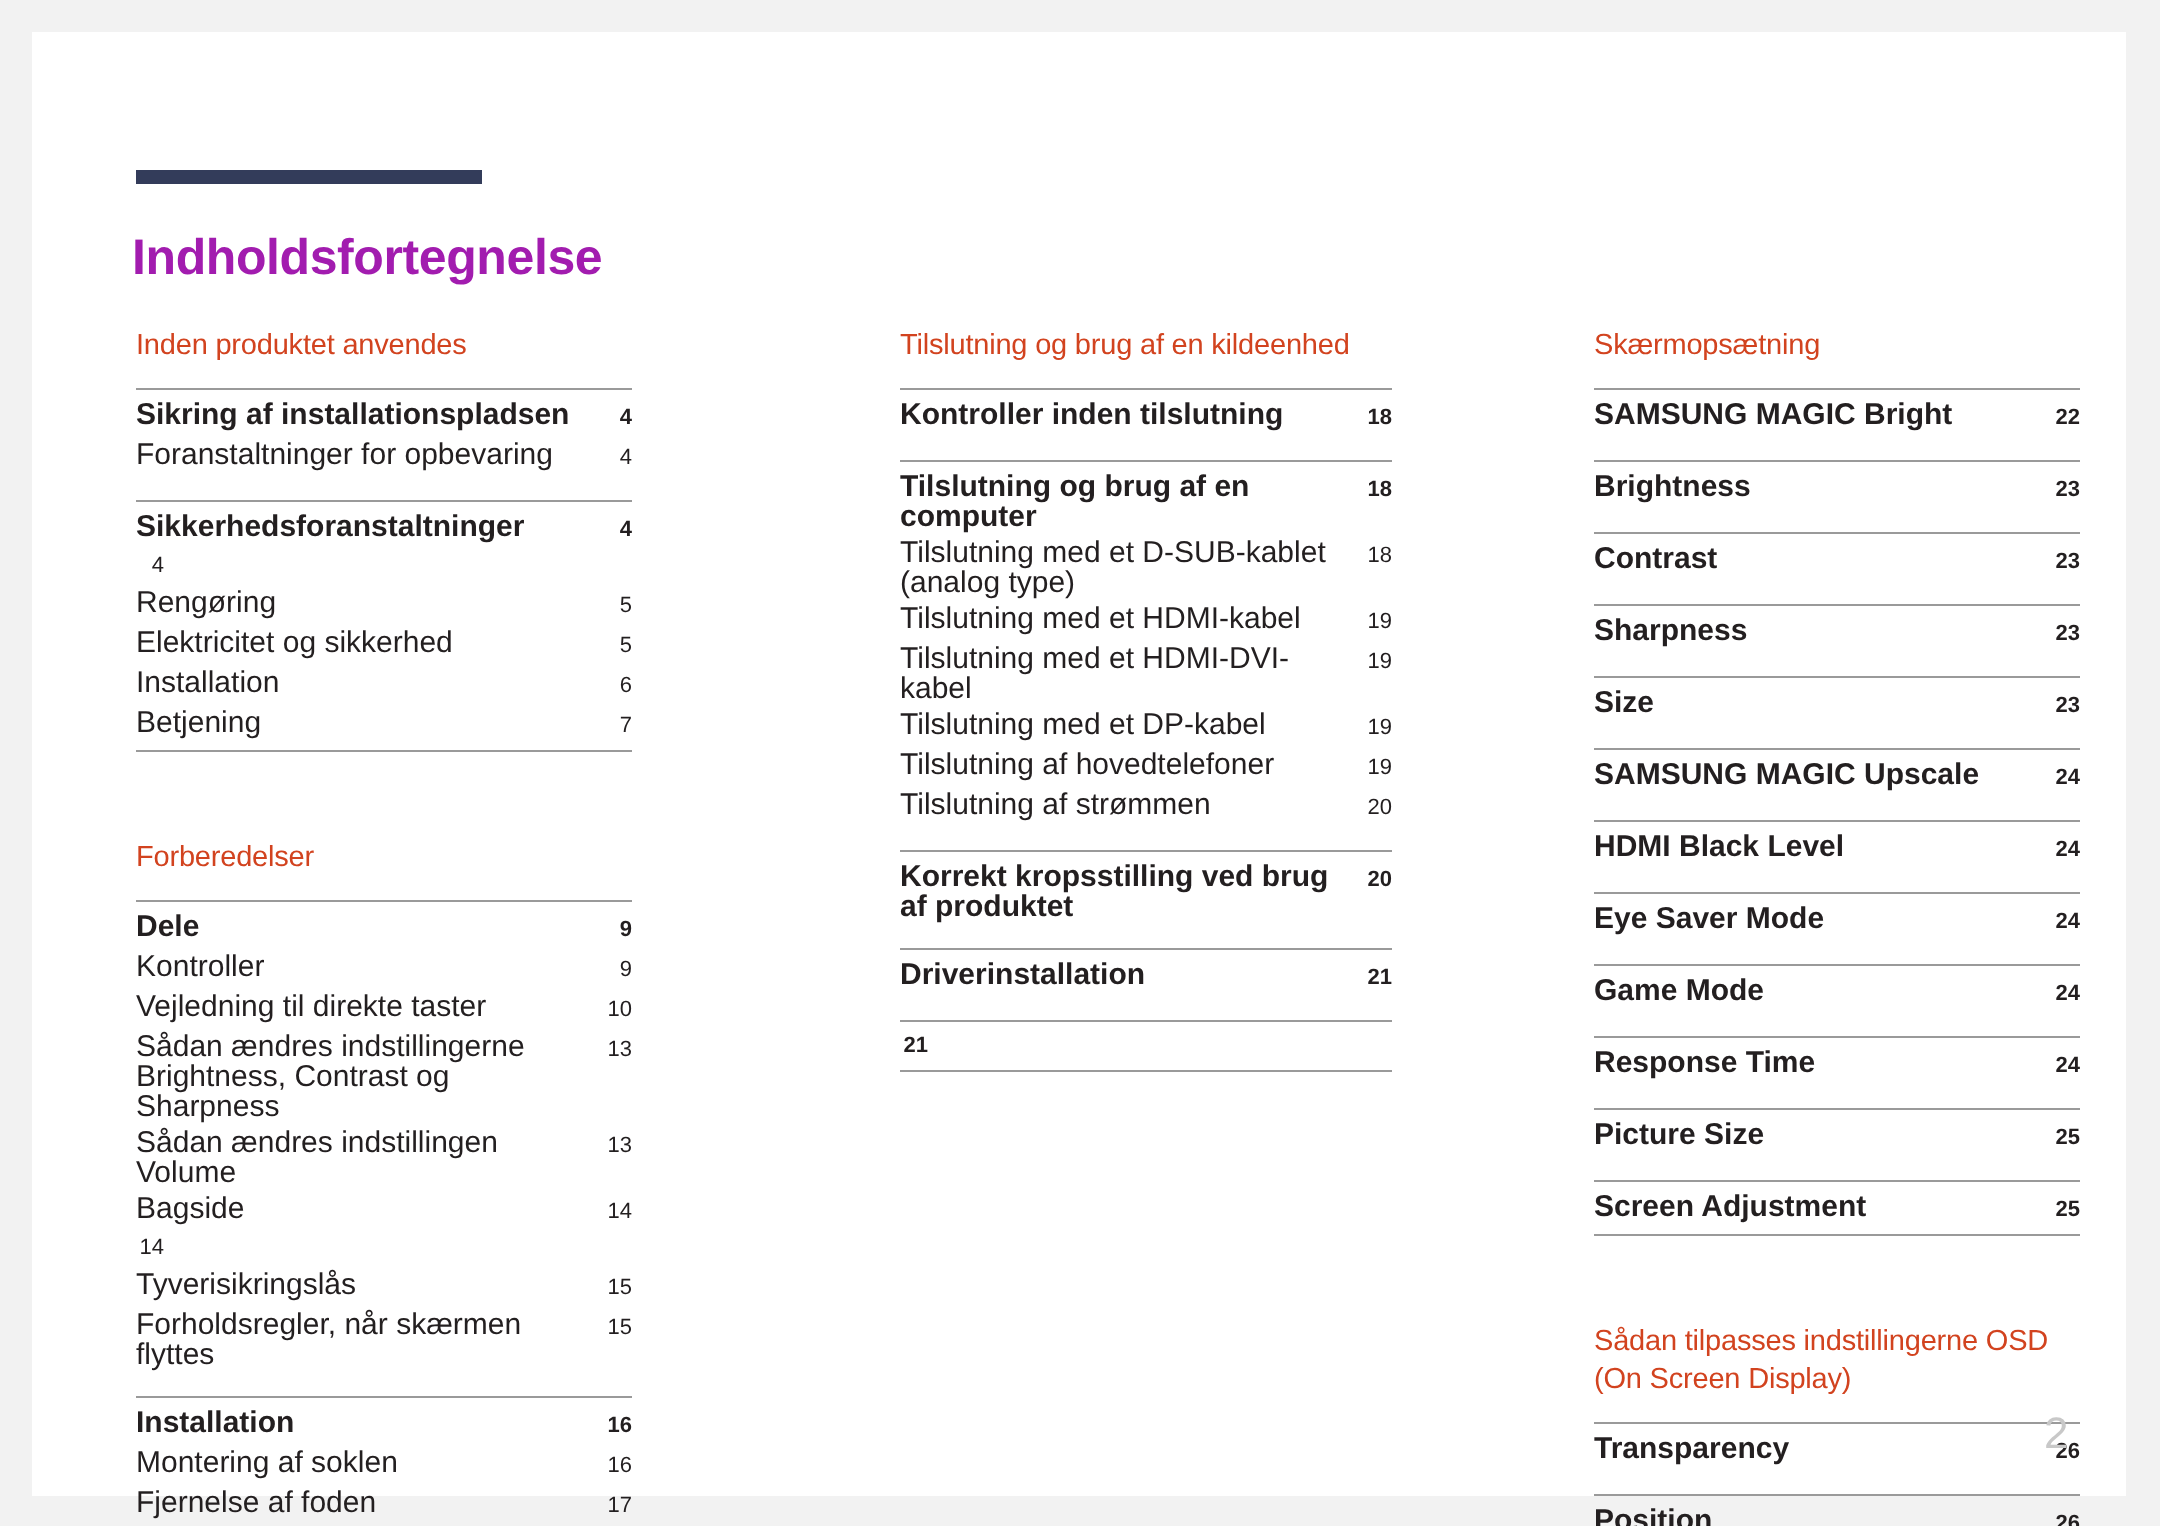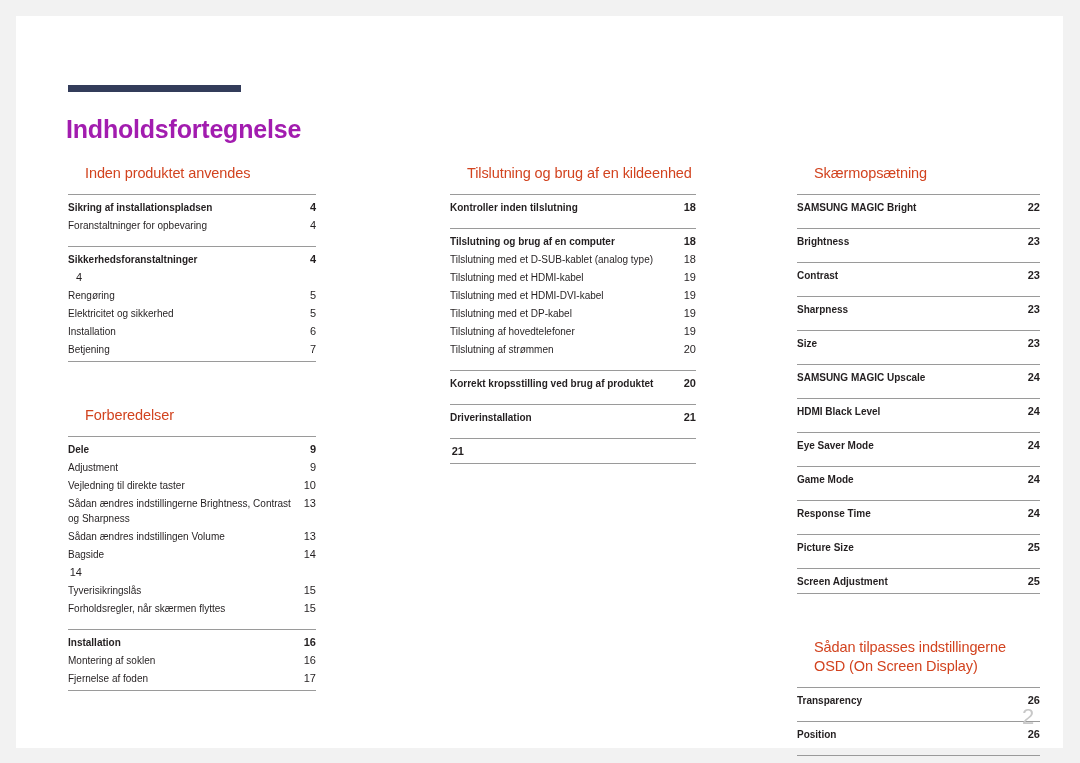--- a/index.html
+++ b/index.html
@@ -53,21 +53,21 @@
   #col-2 { left: 434px; width: 246px; }
   #col-3 { left: 781px; width: 243px; }
 
   .section { margin-bottom: 0; }
 
   .section-heading {
     color: #d2431f;
     font-size: 14.5px;
     font-weight: normal;
     line-height: 19px;
-    margin: 0 0 11px 17px;
+    margin: 0 0 11px 0;
     letter-spacing: -0.1px;
   }
 
   .toc-list {
     list-style: none;
     margin: 0;
     padding: 0;
   }
 
   .toc-row {
@@ -77,21 +77,21 @@
     padding: 2px 0 1px 0;
     line-height: 15px;
   }
   .toc-row.has-rule {
     border-top: 1px solid #9a9a9a;
     padding-top: 5px;
     margin-top: 3px;
   }
 
   .toc-label {
-    font-size: 10px;
+    font-size: 15px;
     color: #231f20;
     padding-right: 8px;
     flex: 1 1 auto;
   }
   .toc-page {
     font-size: 11px;
     color: #231f20;
     flex: 0 0 auto;
     text-align: right;
     min-width: 14px;
@@ -176,21 +176,21 @@
       </div>
       <div class="section-gap"></div>
       <div class="section">
         <div class="section-heading">Forberedelser</div>
         <ul class="toc-list">
           <li class="toc-row lvl-main has-rule">
             <span class="toc-label">Dele</span>
             <span class="toc-page">9</span>
           </li>
           <li class="toc-row lvl-sub">
-            <span class="toc-label">Adjustment</span>
+            <span class="toc-label">Kontroller</span>
             <span class="toc-page">9</span>
           </li>
           <li class="toc-row lvl-sub">
             <span class="toc-label">Vejledning til direkte taster</span>
             <span class="toc-page">10</span>
           </li>
           <li class="toc-row lvl-sub">
             <span class="toc-label">Sådan ændres indstillingerne Brightness, Contrast og Sharpness</span>
             <span class="toc-page">13</span>
           </li>

